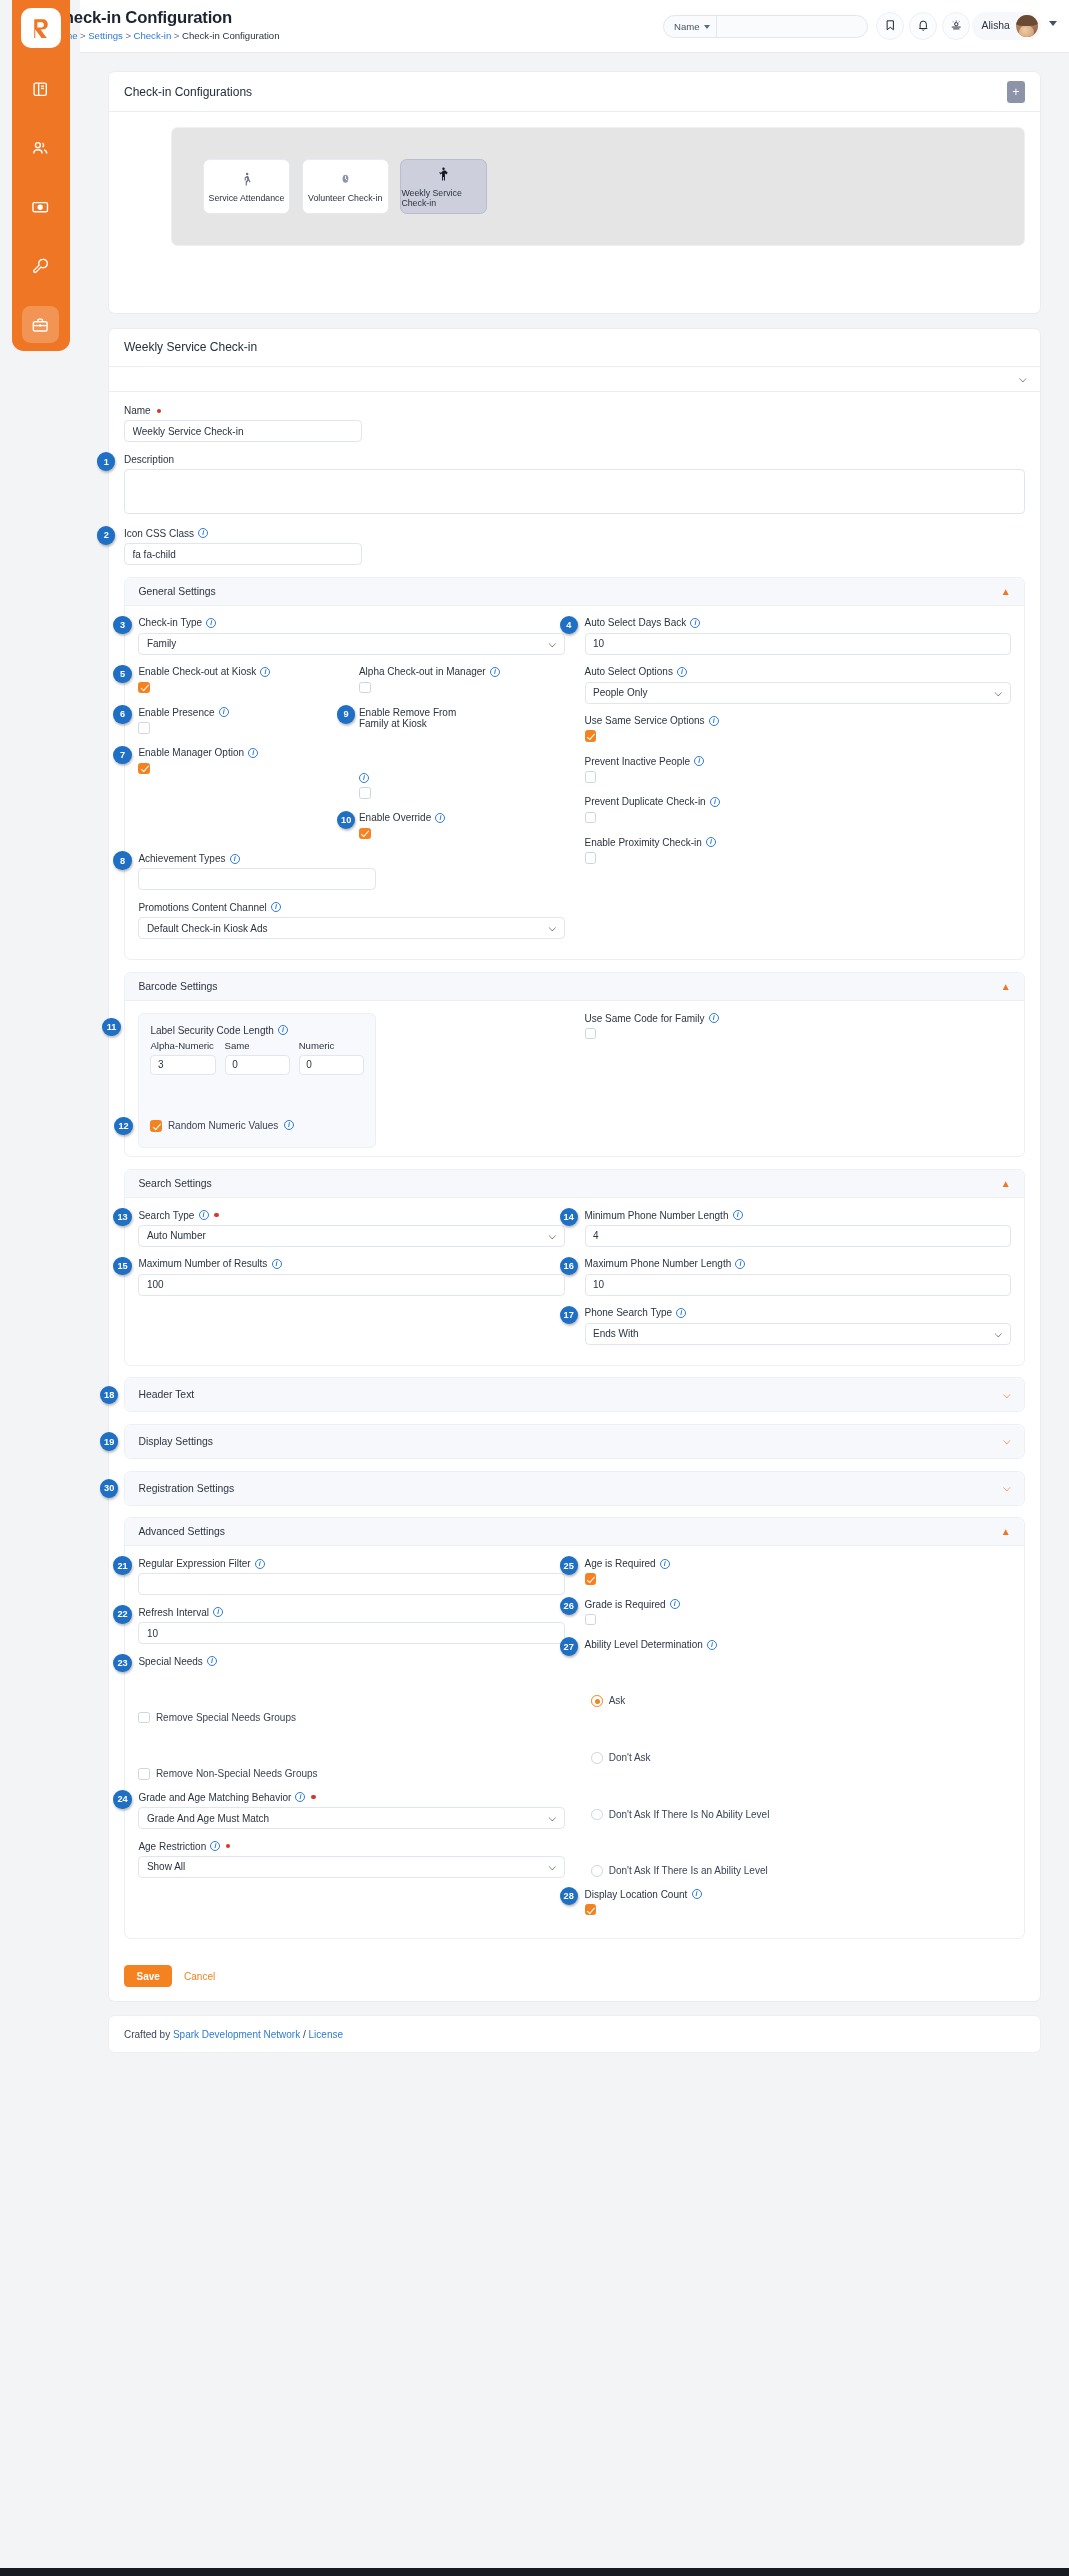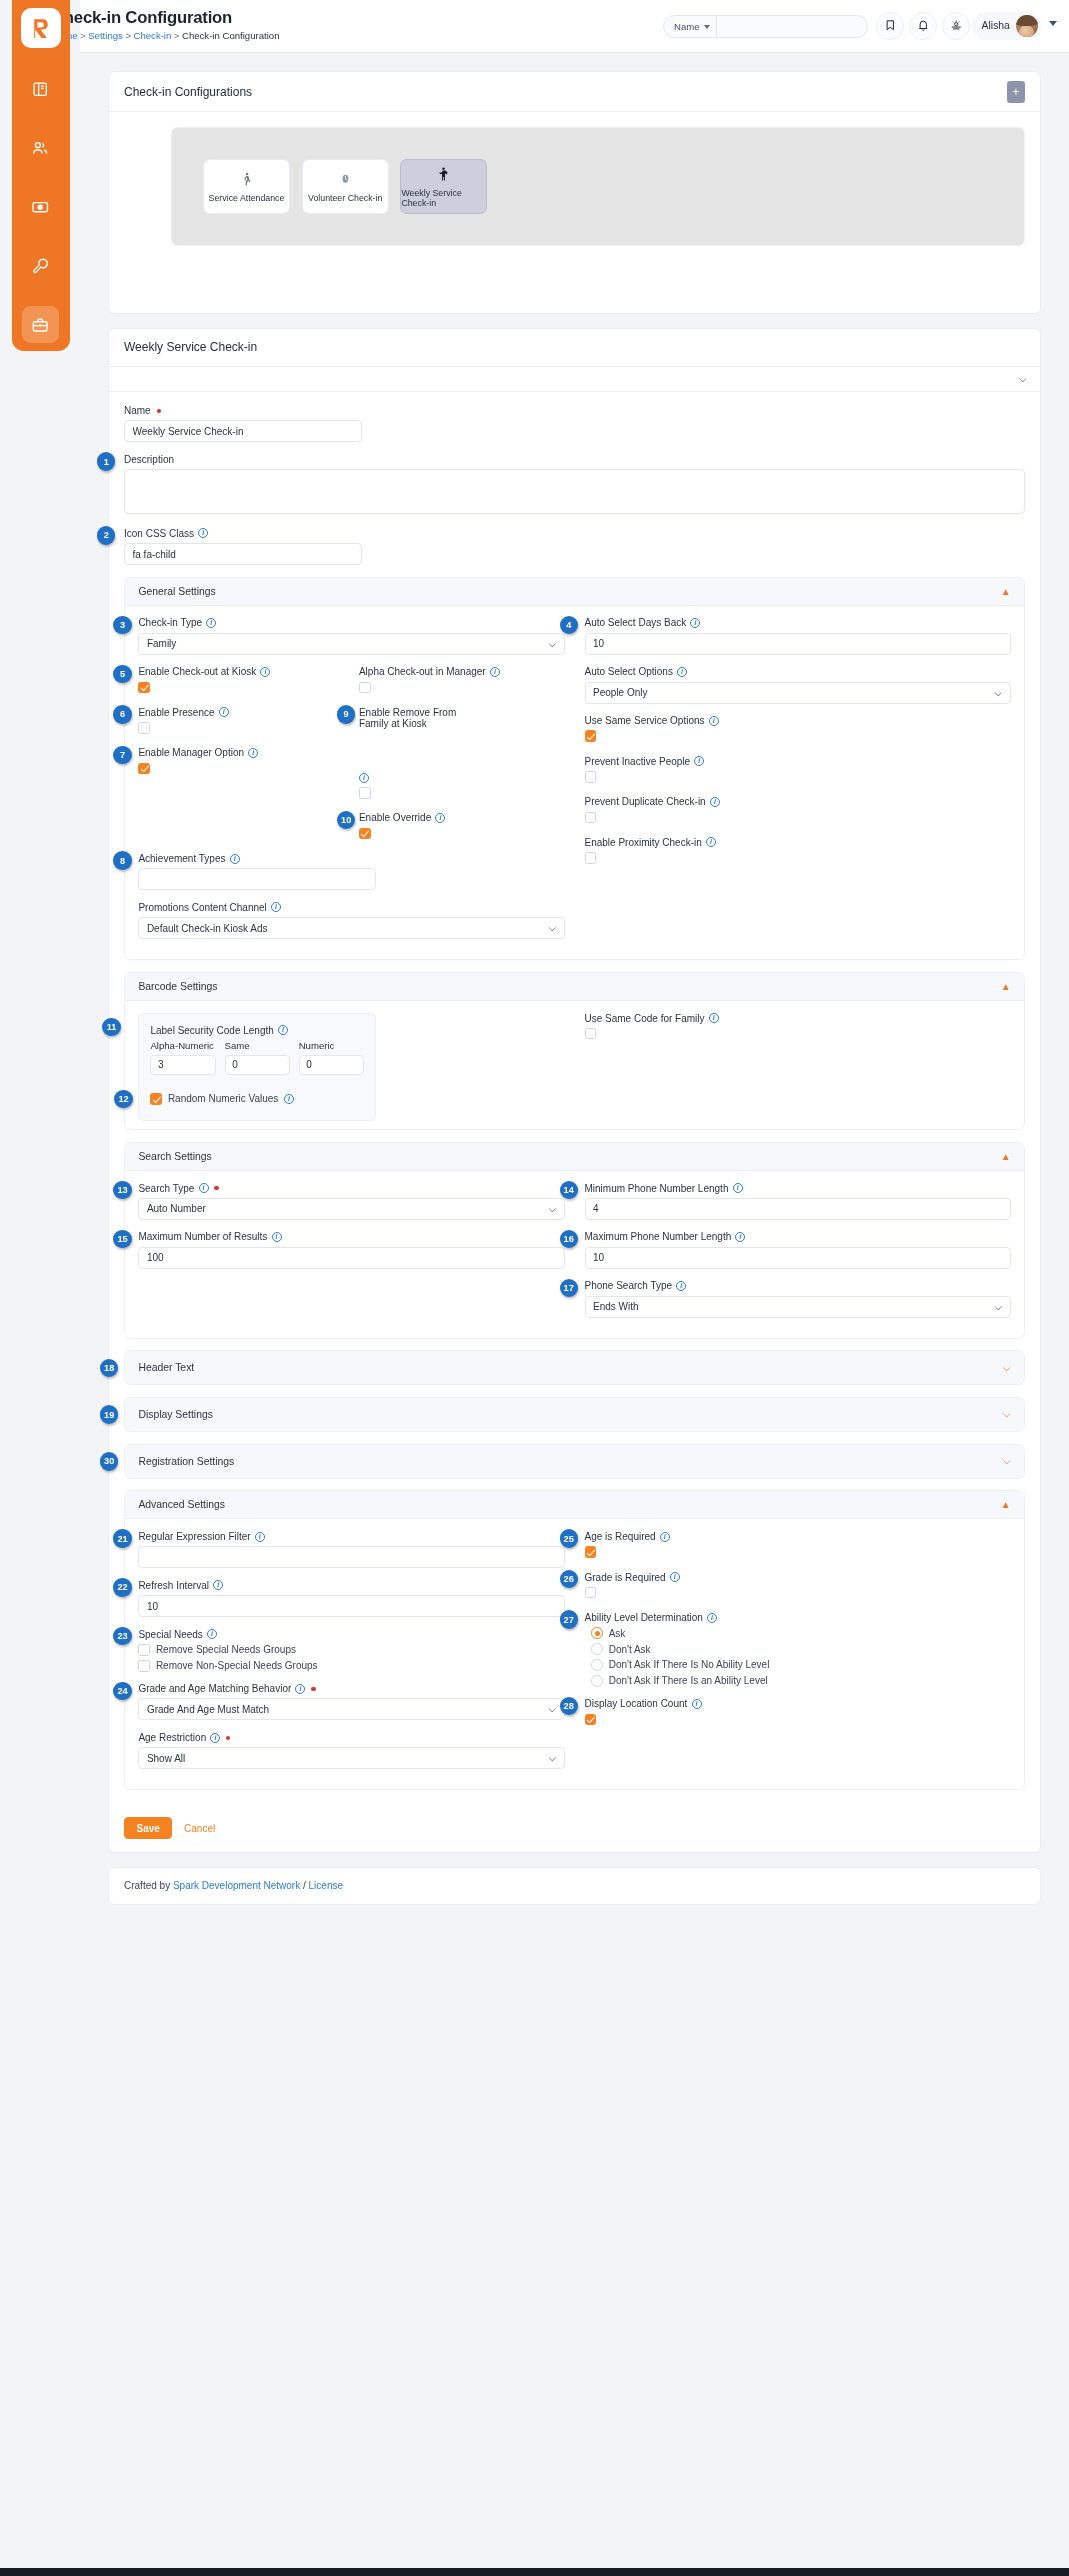--- a/index.html
+++ b/index.html
@@ -139,29 +139,29 @@
   .sect-head.collapsed{ border-bottom:0;border-radius:6.7px;height:33px; }
   .sect-body{ padding:11.7px 13.4px 8.4px 13.4px; display:flex;gap:20px; }
   .col{ flex:1; min-width:0; }
 
   .cb{ width:11.7px;height:11.7px;border:0.8px solid #cfd5e0;border-radius:2.5px;background:#fff;display:inline-block;position:relative;flex:none; }
   .cb.on{ background:#f58220;border-color:#f58220; }
   .cb.on:after{
     content:"";position:absolute;left:3.3px;top:0.8px;width:3.3px;height:6.7px;
     border:solid #fff;border-width:0 1.7px 1.7px 0;transform:rotate(42deg);
   }
-  .cbrow{ display:flex;align-items:center;gap:5.8px;margin-bottom:4.2px; }
+  .cbrow{ display:flex;align-items:flex-start;gap:5.8px;margin-bottom:4.2px;margin-top:45px; }
   .cbrow .t{ font-size:10px;color:#3a4454; }
 
   .rb{ width:11.7px;height:11.7px;border:1.2px solid #cfd5e0;border-radius:50%;background:#fff;display:inline-block;position:relative;flex:none; }
   .rb.on{ border-color:#f58220;border-width:1.7px; }
   .rb.on:after{ content:"";position:absolute;left:2.5px;top:2.5px;width:5px;height:5px;border-radius:50%;background:#f58220; }
 
   .inner-box{ border:0.8px solid #eceff4;border-radius:5.8px;background:#f8f9fc;padding:11px; width:238px; }
-  .triple{ display:flex;gap:8.4px;margin-bottom:18px;justify-content:flex-end; }
+  .triple{ display:flex;gap:8.4px;margin-bottom:0;justify-content:flex-end; }
   .triple .u{ flex:1; }
   .triple .u .h{ font-size:9.6px;color:#2b3440;margin-bottom:4.2px; }
   .triple .u input{ width:100%;height:20px;border:0.8px solid #e1e5ed;border-radius:4.2px;background:#fff;font-size:10px;padding:0 6.7px;outline:none;font-family:inherit;color:#2b3440; }
 
   
   .bdg{
     position:absolute; width:18.4px;height:18.4px;border-radius:50%;
     background:#1f6fc4; color:#fff; font-size:9.2px; font-weight:bold;
     display:flex;align-items:center;justify-content:center; z-index:20;
     box-shadow:0.8px 1.7px 2.5px rgba(0,0,0,.28);

